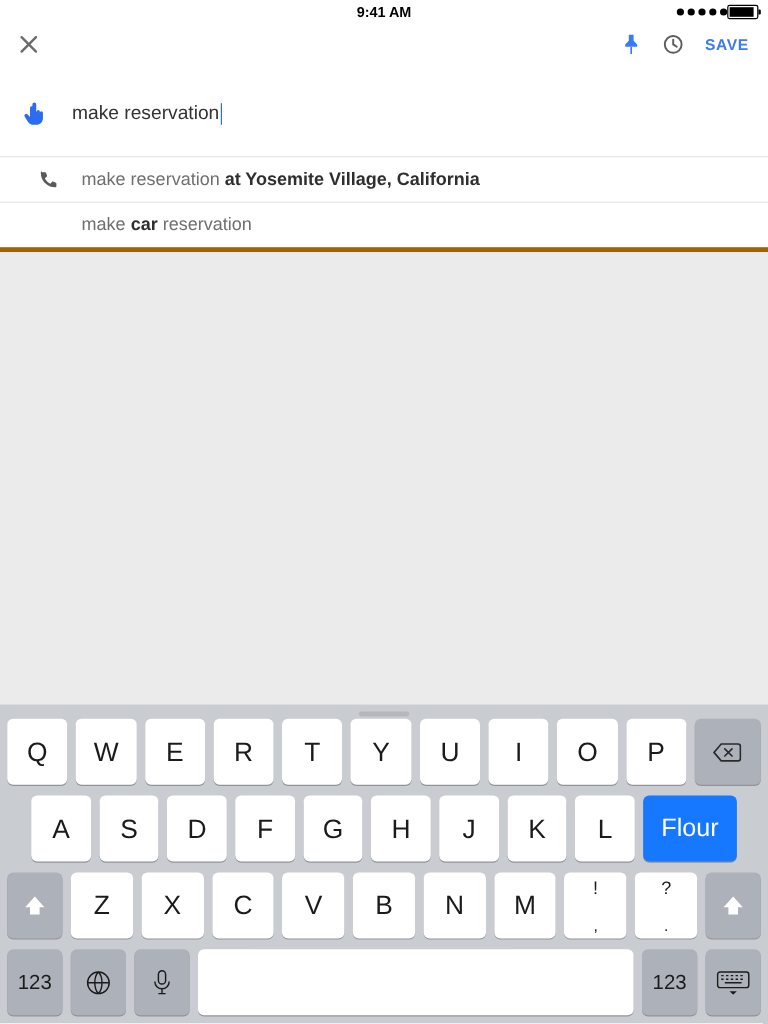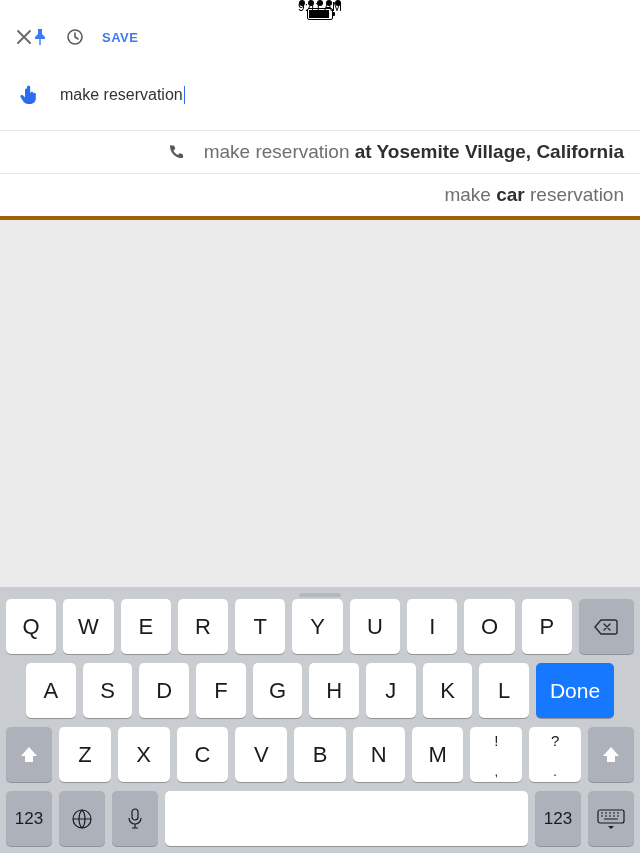--- a/index.html
+++ b/index.html
@@ -1,42 +1,42 @@
 <!DOCTYPE html>
 <html><head>
 <meta charset="utf-8">
 <style>
 * { margin: 0; padding: 0; box-sizing: border-box; font-family: -apple-system, "Helvetica Neue", Arial, sans-serif; -webkit-font-smoothing: antialiased; }
 html, body { width: 640px; height: 853px; background: #fff; overflow: hidden; }
 
 
-.status-bar { height: 20px; display: flex; align-items: center; justify-content: space-between; padding: 0 8px; font-size: 12px; font-weight: 400; color: #000; flex-direction: column; }
+.status-bar { height: 20px; display: flex; align-items: center; justify-content: flex-end; padding: 0 8px; font-size: 12px; font-weight: 700; color: #000; }
 .status-left { display: flex; gap: 3px; align-items:center; }
 .dot { width: 6px; height: 6px; border-radius: 50%; background: #000; }
 .status-center { position:absolute; left:50%; transform:translateX(-50%); font-size:12px; }
 .battery { width: 26px; height: 12px; border: 1px solid #000; border-radius: 2px; position: relative; }
 .battery::after { content:''; position:absolute; right:-3px; top:3px; width:2px; height:4px; background:#000; border-radius:0 1px 1px 0; }
 .battery-fill { position:absolute; left:1px; top:1px; bottom:1px; width: 20px; background:#000; }
 
 
-.header { height: 34px; display:flex; align-items:center; justify-content:flex-start; padding: 0 16px; }
+.header { height: 34px; display:flex; align-items:center; justify-content:space-between; padding: 0 16px; }
 .header .left, .header .right { display:flex; align-items:center; gap:18px; }
 .close-x { color:#6b6b6b; }
 .pin-icon { color:#3a7bf2; }
 .clock-icon { color:#5c5c5c; }
 .save-label { color:#3a7bf2; font-size:13px; font-weight:600; letter-spacing:.5px; }
 
 
 .search-row { display:flex; align-items:center; padding: 30px 18px 24px 18px; gap: 22px; }
 .hand-icon { color:#2b6cf0; }
 .search-text { font-size:16px; color:#333; display:flex; align-items:center; }
 .cursor { width:1px; height:18px; background:#2b6cf0; margin-left:1px; }
 
 
-.suggestion { display:flex; align-items:center; gap: 18px; padding: 10px 16px; border-top: 1px solid #e7e7e7; font-size:19px; color:#333;justify-content:flex-end; }
+.suggestion { display:flex; align-items:center; gap: 18px; padding: 10px 30px; border-top: 1px solid #e7e7e7; font-size:15px; color:#333; }
 .suggestion:last-of-type { border-bottom: 4px solid #a16207; }
 .suggestion .icon-slot { width: 20px; display:flex; justify-content:center; color:#5a5a5a; }
 .suggestion .prefix { color:#6f6f6f; }
 .suggestion .bold { font-weight:600; color:#2f2f2f; }
 
 
 .body-fill { background:#ebebeb; flex:1; }
 
 .page { height:853px; display:flex; flex-direction:column; }
 .above-kb { display:flex; flex-direction:column; height: calc(853px - 266px); background:#fff; }
@@ -167,21 +167,21 @@
       <div class="kb-row r2" id="kbr2">
           <div class="key">A</div>
           <div class="key">S</div>
           <div class="key">D</div>
           <div class="key">F</div>
           <div class="key">G</div>
           <div class="key">H</div>
           <div class="key">J</div>
           <div class="key">K</div>
           <div class="key">L</div>
-          <div class="key done flex-fixed w75">Done</div>
+          <div class="key done flex-fixed w75">Flour</div>
         </div>
       <div class="kb-row r3" id="kbr3">
           <div class="key func flex-fixed w48">
             <svg width="20" height="18" viewBox="0 0 20 18">
               <path fill="#fff" d="M10 1 L18 10 H14 V16 H6 V10 H2 Z"></path>
             </svg>
           </div>
           <div class="key">Z</div>
           <div class="key">X</div>
           <div class="key">C</div>

